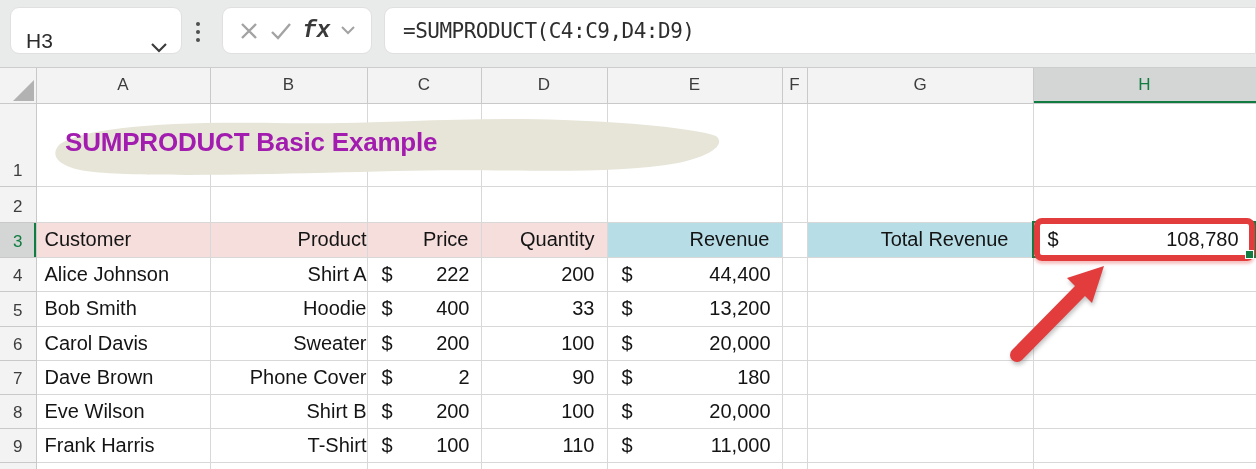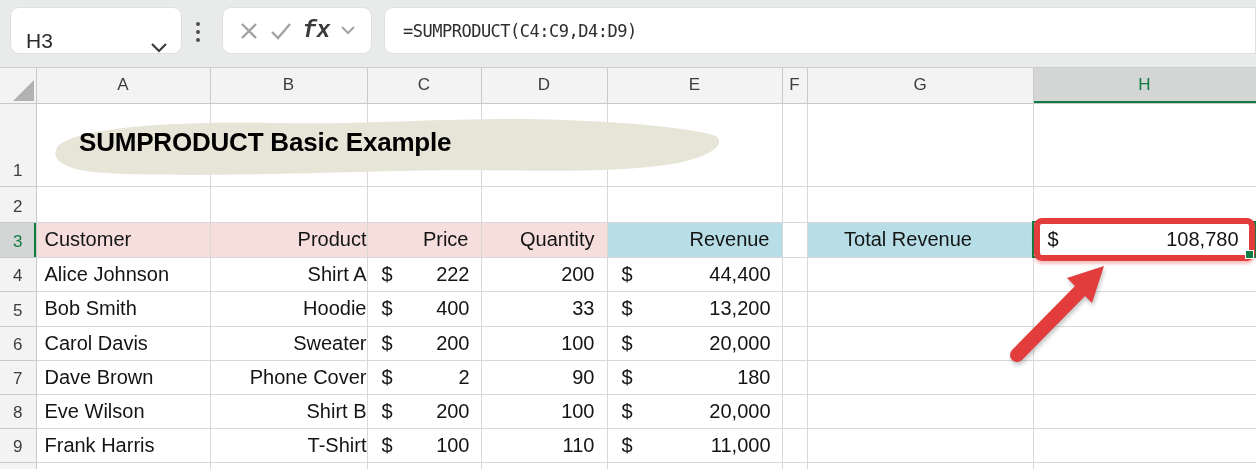--- a/index.html
+++ b/index.html
@@ -17,21 +17,21 @@
              justify-content:space-between; padding:0 13px 0 15px;
              font-size:21px; color:#2b2b2b; }
   .grip { position:absolute; left:196px; top:22px; display:flex; flex-direction:column; gap:4px; }
   .grip i { width:4px; height:4px; border-radius:50%; background:#4f4f4f; }
   .fxbox { left:222px; width:150px; display:flex; align-items:center;
            justify-content:space-around; padding:0 10px; }
   .fx-label { font-family:Liberation Mono, monospace; font-style:italic; font-weight:700;
               font-size:23px; color:#3a3a3a; }
   .formulabar { left:384px; width:872px; display:flex; align-items:center;
                 padding-left:18px; border-radius:9px 0 0 9px;
-                font-family:"DejaVu Sans Mono", monospace; font-size:17px;
+                font-family:"DejaVu Sans Mono", monospace; font-size:21px;
                 letter-spacing:-0.5px; color:#2e2e2e; }
 
   
   table.sheet { position:absolute; left:0; top:68px; width:1256px;
                 border-collapse:collapse; table-layout:fixed; background:#fff; }
   .sheet th, .sheet td { border-right:1px solid #d8d8d8; border-bottom:1px solid #d8d8d8;
                          overflow:hidden; white-space:nowrap; font-weight:normal; }
   .hd { background:#f3f3f3; font-size:17px; color:#3d3d3d; text-align:center;
         border-right:1px solid #c9c9c9 !important; border-bottom:1px solid #c9c9c9 !important; }
   th.rowh { vertical-align:bottom; padding-bottom:5px; }
@@ -48,22 +48,22 @@
   .ar { text-align:right; padding-right:12px; }
   .b  { font-weight:700; }
   .pink { background:#f5dedc; }
   .blue { background:#b7dde6; }
   .money { display:flex; justify-content:space-between; align-items:center;
            height:100%; padding:0 11px 0 14px; }
   .money-h3 { padding:0 17px 0 14px; }
 
   
   .swash { position:absolute; left:44px; top:108px; z-index:2; pointer-events:none; }
-  .sheet-title { position:absolute; left:79px; top:127px; z-index:3;
-                 font-size:26px; font-weight:700; color:#000000; letter-spacing:-0.2px; }
+  .sheet-title { position:absolute; left:65px; top:127px; z-index:3;
+                 font-size:26px; font-weight:700; color:#a21caf; letter-spacing:-0.2px; }
   .h3-select { position:absolute; left:1032px; top:221px; width:224px; height:37px;
                border:2px solid #107c41; z-index:4; pointer-events:none; }
   .h3-redbox { position:absolute; left:1034px; top:218px; width:221px; height:43px;
                border:6px solid #e23c3c; border-radius:8px; z-index:5; pointer-events:none;
                box-shadow:0 3px 3px rgba(226,60,60,0.30); }
   .fill-handle { position:absolute; left:1245px; top:250px; width:9px; height:9px;
                  background:#107c41; border:1px solid #fff; z-index:6; pointer-events:none; }
   .arrow-layer { position:absolute; left:0; top:0; width:1256px; height:469px;
                  z-index:7; pointer-events:none; }
 </style>
@@ -157,21 +157,21 @@
     </tr>
 
     <tr style="height:35px">
       <th class="hd rowh sel-row">3</th>
       <td class="pink al b">Customer</td>
       <td class="pink al2 b">Product</td>
       <td class="pink ar b">Price</td>
       <td class="pink ar b">Quantity</td>
       <td class="blue ar b">Revenue</td>
       <td></td>
-      <td class="blue b" style="text-align:center;padding-right:24px">Total Revenue</td>
+      <td class="blue b" style="text-align:right;padding-right:24px">Total Revenue</td>
       <td>
         <div class="money money-h3">
           <span>$</span>
           <span>108,780</span>
         </div>
       </td>
     </tr>
 
     <tr style="height:34px">
       <th class="hd rowh">4</th>

